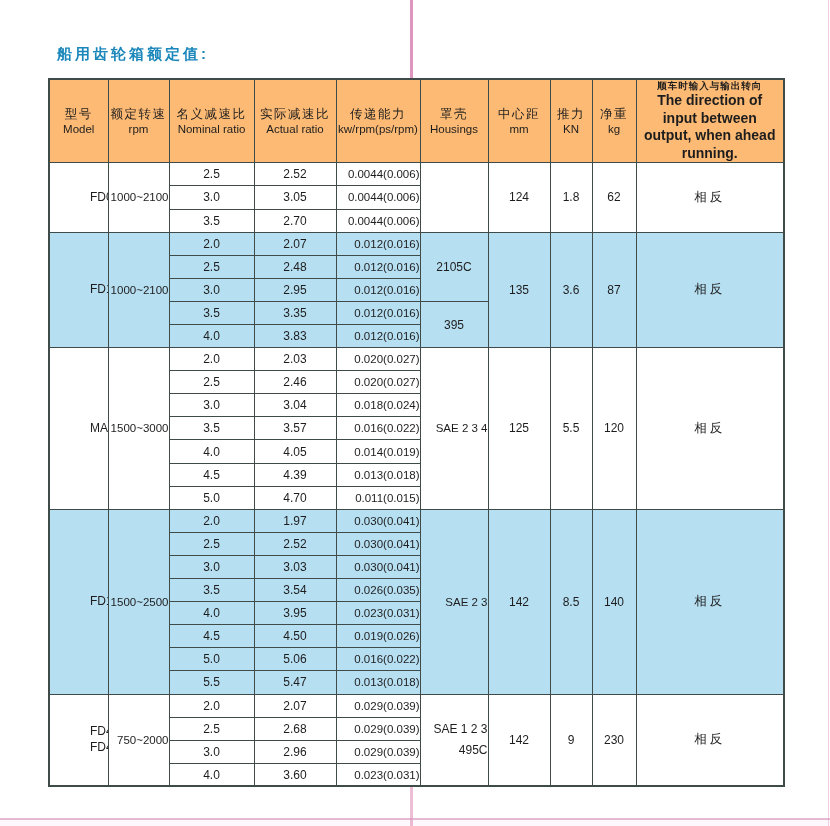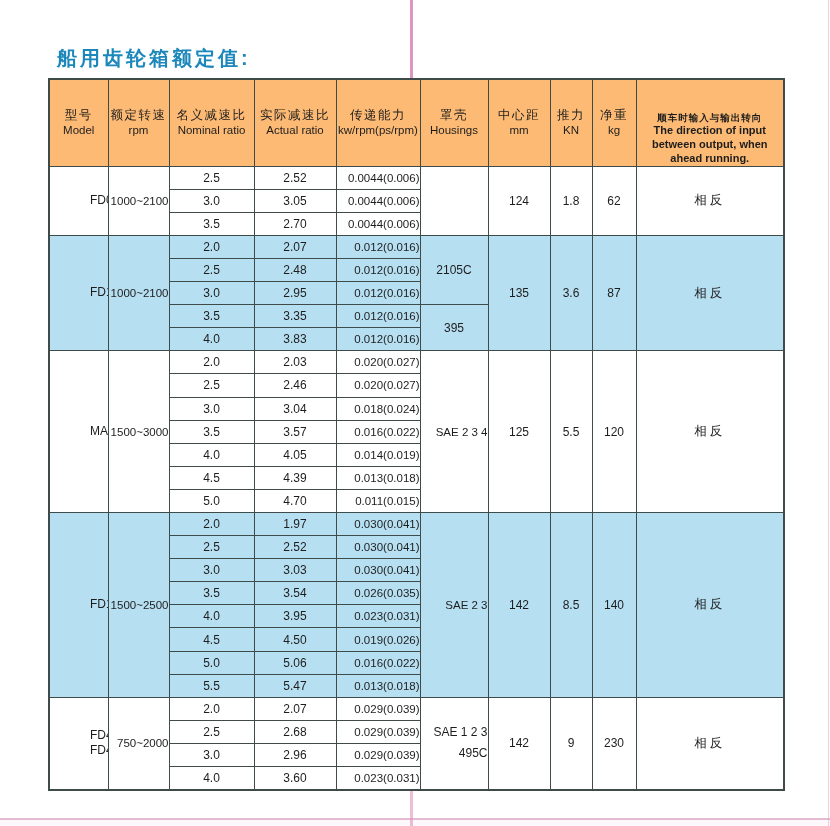--- a/index.html
+++ b/index.html
@@ -46,21 +46,21 @@
     top: 819px;
     width: 830px;
     height: 7px;
     background: rgba(231, 159, 198, 0.07);
     z-index: 3;
   }
   .page-title {
     position: absolute;
     left: 57px;
     top: 45px;
-    font-size: 20px;
+    font-size: 15px;
     font-weight: bold;
     letter-spacing: 3px;
     color: #1b87ba;
     z-index: 2;
   }
   table.spec {
     position: absolute;
     left: 48px;
     top: 78px;
     width: 735px;
@@ -77,22 +77,22 @@
     vertical-align: middle;
     overflow: hidden;
   }
   thead th {
     background: #fdba74;
     height: 40px;
     font-weight: normal;
   }
   .zh { font-size: 12.5px; letter-spacing: 1.5px; line-height: 1.35; }
   .en { font-size: 11.5px; letter-spacing: 0; line-height: 1.2; }
-  th.dir .zh { font-size: 9.5px; letter-spacing: 1px; font-weight: bold; line-height: 1.3; margin-top: 32px; }
-  th.dir .en { font-size: 11px; font-weight: bold; line-height: 1.25; padding: 0 6px; }
+  th.dir .zh { font-size: 9.5px; letter-spacing: 1px; font-weight: bold; line-height: 1.3; }
+  th.dir .en { font-size: 14px; font-weight: bold; line-height: 1.25; padding: 0 6px; }
   tbody tr { height: 23.1px; }
   tbody td { font-size: 12px; }
   tbody td.small { font-size: 11.5px; text-align: right; }
   tr.hl td { background: #b7dff2; }
   tr.wh td { background: #ffffff; }
   td.dir-cell { letter-spacing: 3px; font-size: 12.5px; }
   .stack { display: inline-block; text-align: left; line-height: 1.3; font-size: 12px; margin-left: 40px; }
   .hlines div { line-height: 1.75; font-size: 12px; }
 </style>
 </head>

